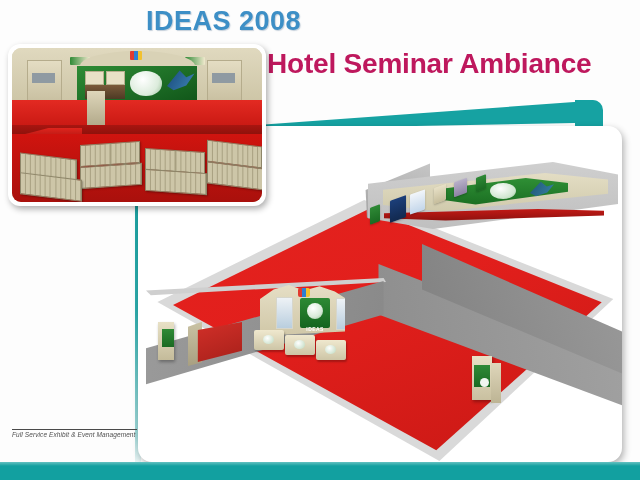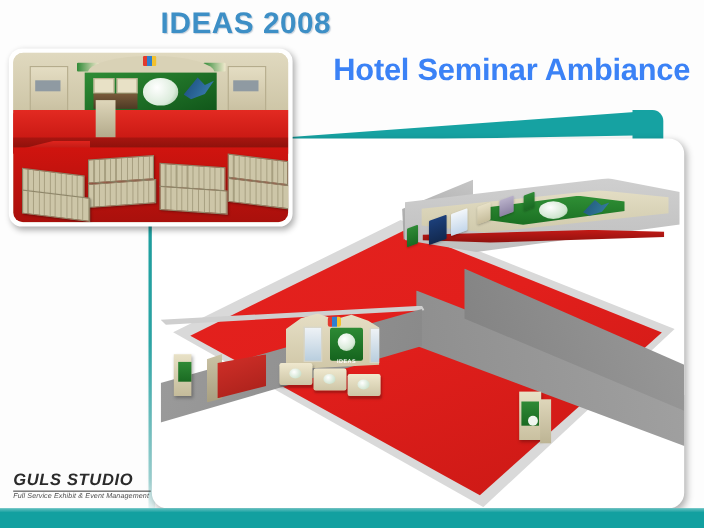--- a/index.html
+++ b/index.html
@@ -14,22 +14,22 @@
      background:#16a2a2;
      clip-path:polygon(0% 88%,100% 0%,100% 78%,0% 100%);
      border-radius:0 10px 10px 0;}
   .teal-wedge-cap{position:absolute;left:575px;top:100px;width:28px;height:29px;background:#16a2a2;border-radius:0 10px 0 0;}
   .teal-vline{position:absolute;left:135px;top:128px;width:6px;height:334px;
      background:linear-gradient(180deg,#119e9e 0%,#2eadad 55%,#9fd6d6 92%,#e8f4f4 100%);}
 
   
   .ideas-title{position:absolute;left:146px;top:6px;font-size:27px;font-weight:bold;
      color:#3d8fc6;letter-spacing:.5px;text-shadow:1px 1px 1px rgba(150,170,190,.55);}
-  .main-title{position:absolute;left:267px;top:48px;font-size:28px;font-weight:bold;color:#3b82f6;
-     letter-spacing:-.2px;white-space:nowrap;padding-left:36px;}
+  .main-title{position:absolute;left:267px;top:48px;font-size:28px;font-weight:bold;color:#be185d;
+     letter-spacing:-.2px;white-space:nowrap;}
   .sub-title{position:absolute;left:268px;top:82px;font-size:14px;font-weight:bold;color:#1b1b1b;
      letter-spacing:-.1px;white-space:nowrap;}
 
   
   .main-panel{position:absolute;left:138px;top:126px;width:484px;height:336px;background:#ffffff;
      border-radius:14px;box-shadow:2px 3px 7px rgba(0,0,0,.30);overflow:hidden;}
 
   
   .render{position:absolute;left:0;top:0;width:484px;height:336px;overflow:hidden;}
 
@@ -333,19 +333,18 @@
       <div class="i-seatblock i-s7"></div>
       <div class="i-seatblock i-s1"></div>
       <div class="i-seatblock i-s4"></div>
       <div class="i-seatblock i-s6"></div>
       <div class="i-seatblock i-s8"></div>
       <div class="i-seatblock i-s2"></div>
     </div>
   </div>
 
   <div class="logo">
-    <div class="logo-name">GULS STUDIO</div>
     <div class="logo-rule"></div>
     <div class="logo-tag">Full Service Exhibit &amp; Event Management</div>
   </div>
 
   <div class="teal-bottom"></div>
 </div>
 
 </body></html>

